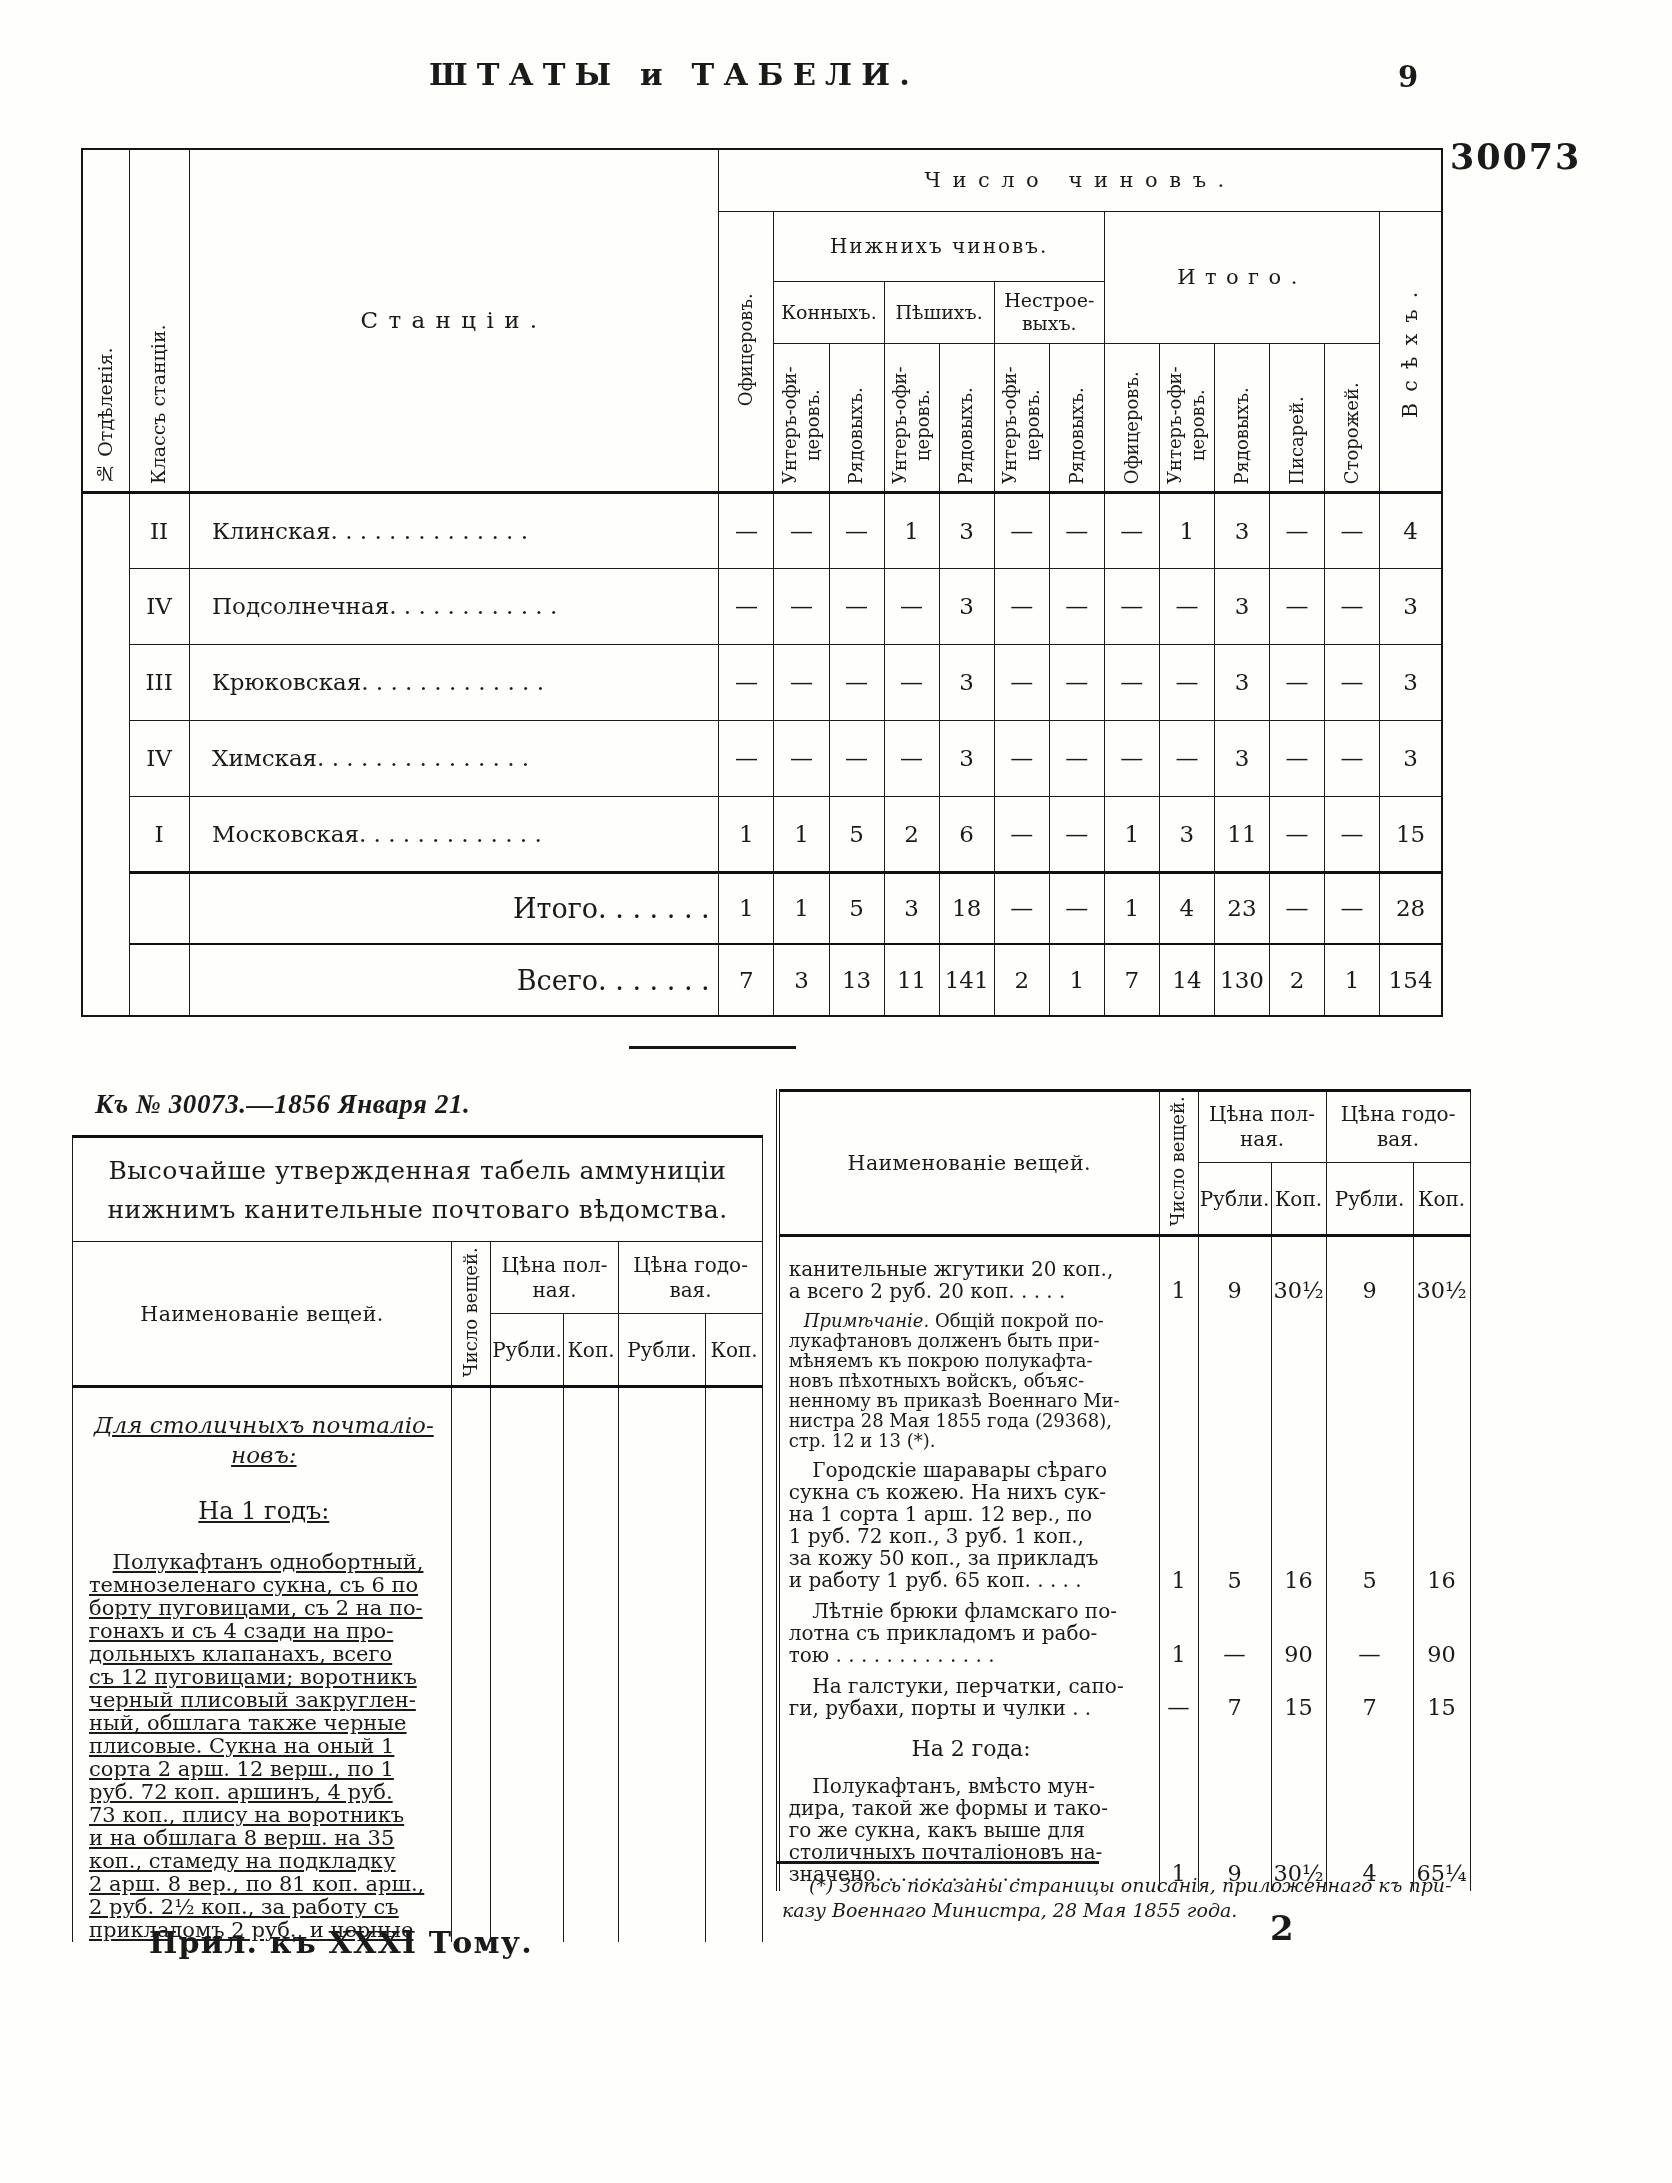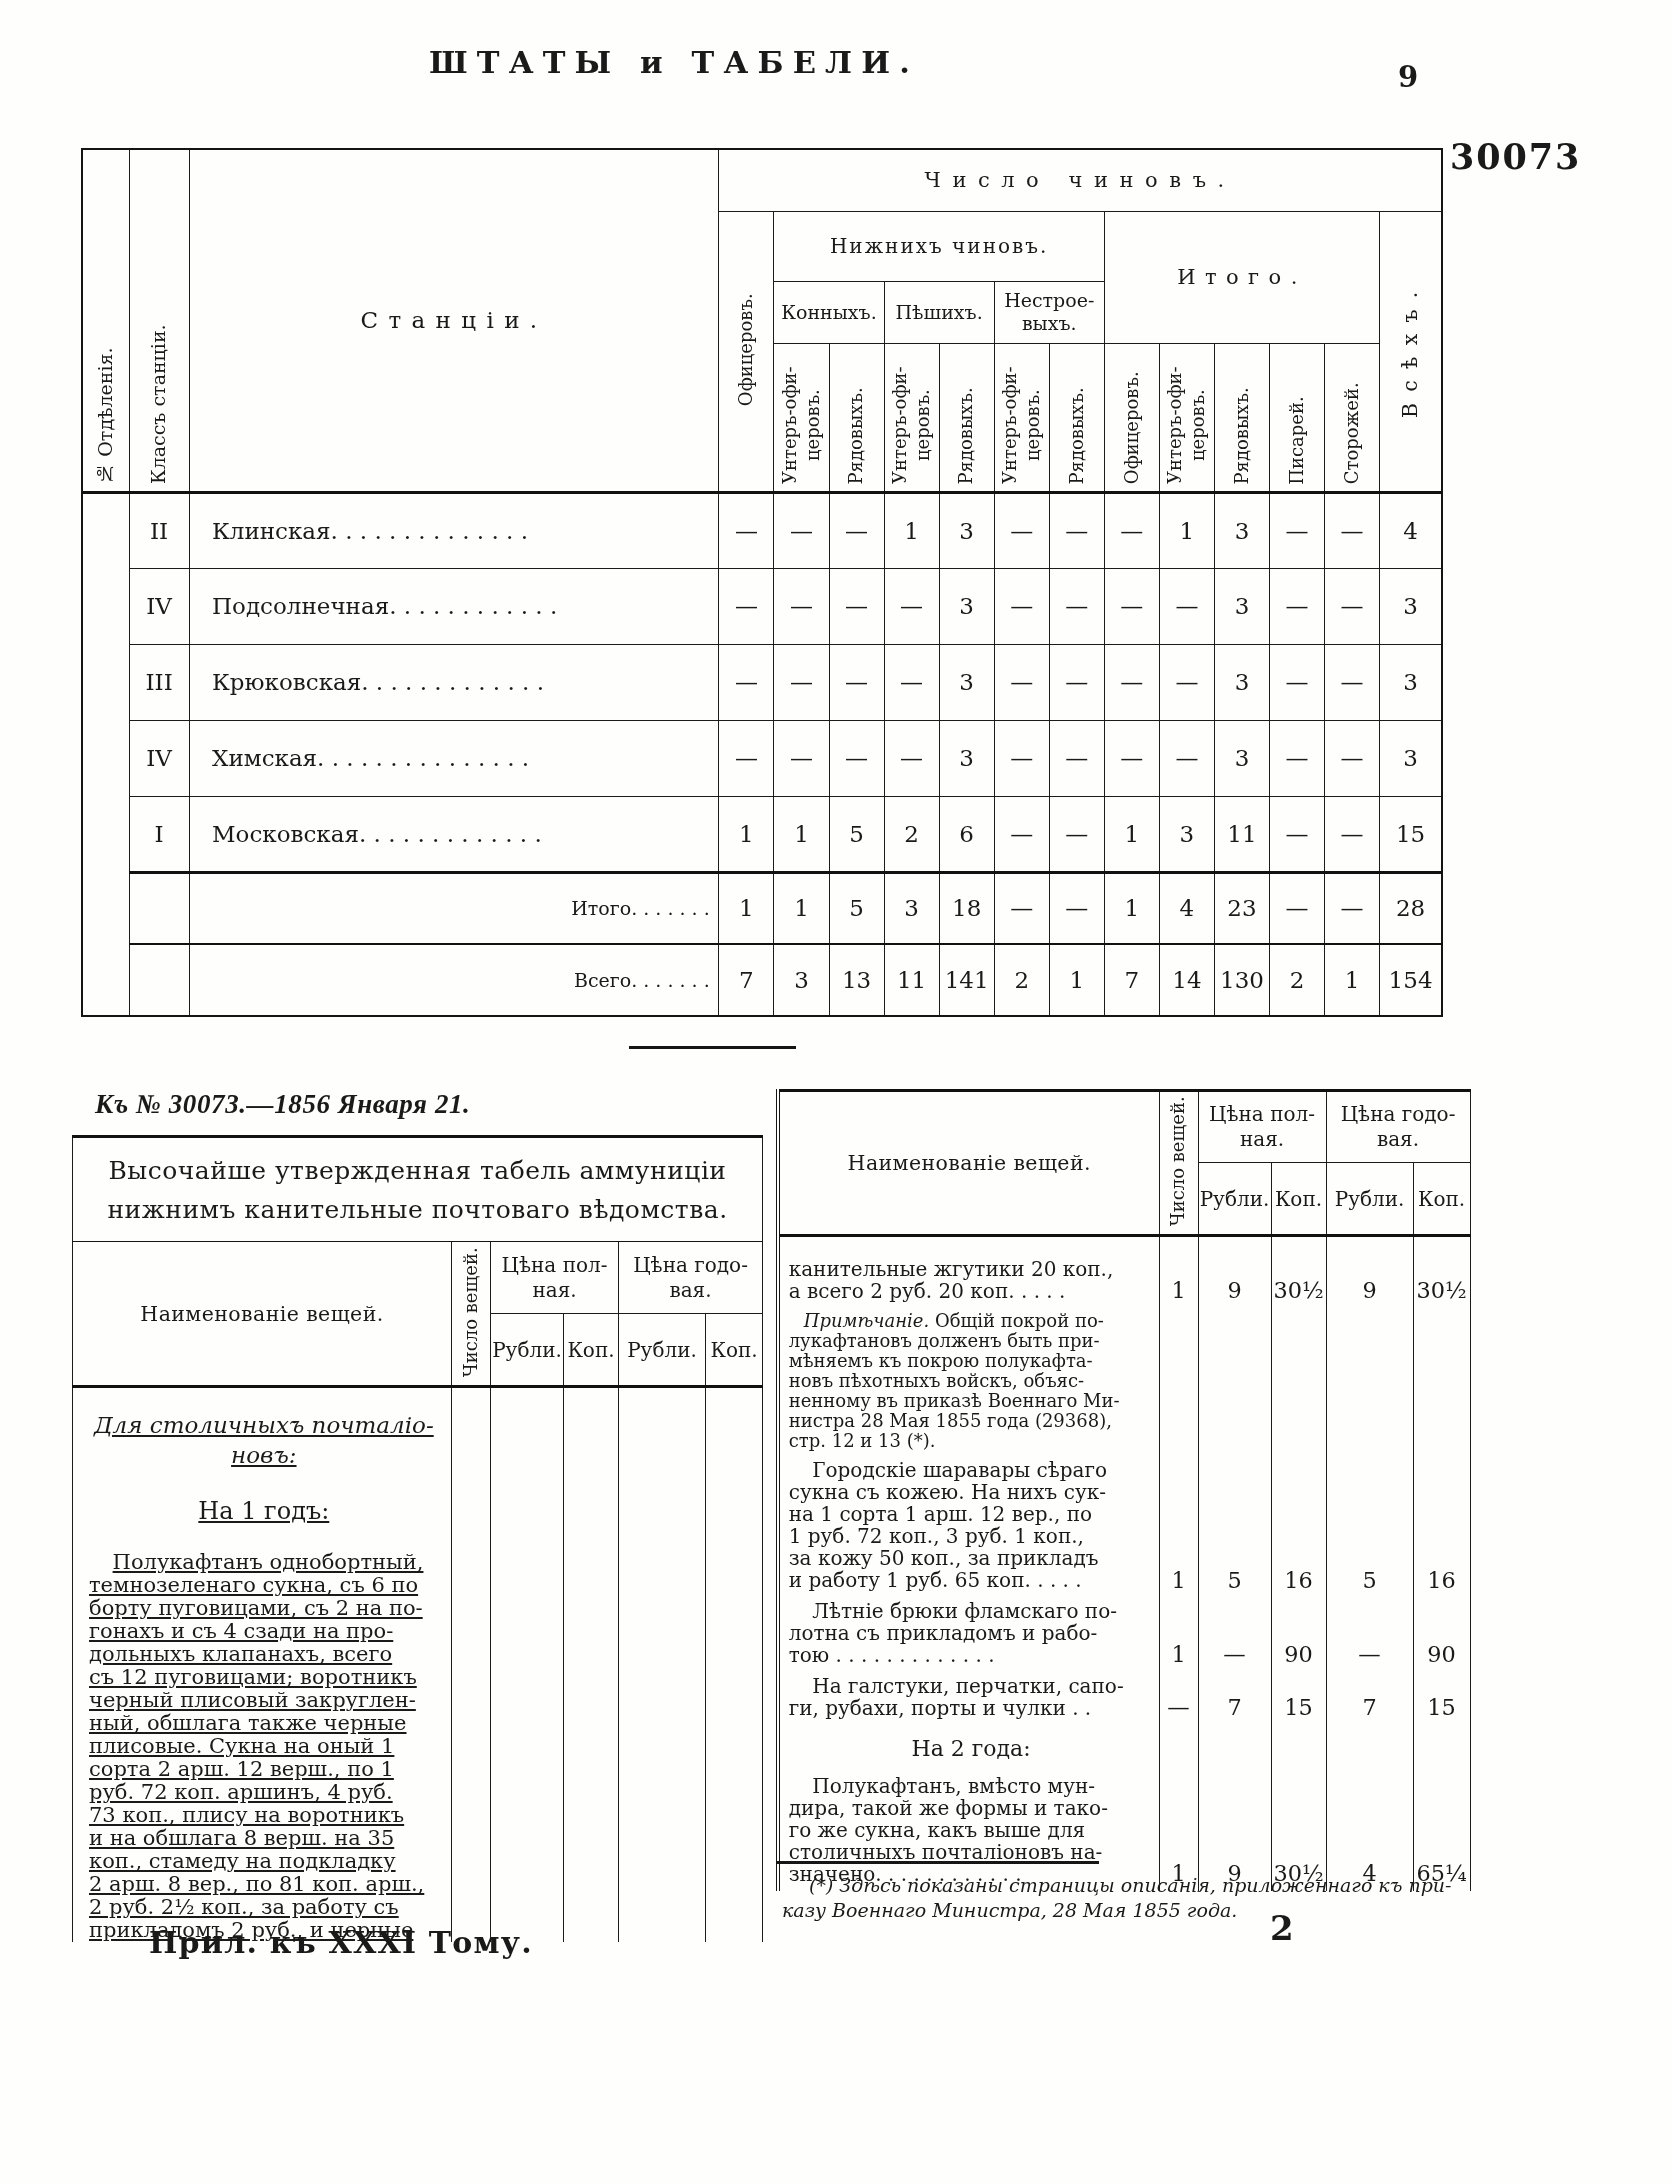--- a/index.html
+++ b/index.html
@@ -1,20 +1,20 @@
 <!DOCTYPE html>
 <html style="font-size:10px"><head>
 <meta charset="utf-8">
 <style>
   html,body{margin:0;padding:0;background:#d8d6d0;}
   .page{position:relative;width:1672px;height:2183px;background:#fefefc;overflow:hidden;
         font-family:"DejaVu Serif","Liberation Serif",serif;color:#1a1a1a;}
 
   
-  .title{position:absolute;left:429px;top:44px;width:485px;text-align:right;
+  .title{position:absolute;left:429px;top:56px;width:485px;text-align:right;
          font-size:30.5px;font-weight:bold;letter-spacing:0.30em;white-space:nowrap;}
   .page-number{position:absolute;left:1398px;top:60px;font-size:29px;font-weight:bold;}
   .doc-number{position:absolute;left:1450px;top:136px;width:155px;font-size:35px;font-weight:bold;letter-spacing:1.9px;}
 
   
   table{border-collapse:collapse;table-layout:fixed;}
   .tt{position:absolute;left:81px;top:148px;width:1362px;border:2.5px solid #141414;}
   .tt td{border:1.2px solid #1b1b1b;padding:0;overflow:hidden;}
   .tt .h1{height:62px}.tt .h2{height:70px}.tt .h3{height:62px}.tt .h4{height:149px}
   .tt tbody tr{height:76px}
@@ -30,21 +30,21 @@
      white-space:pre-line;font-size:18px;line-height:1.25;padding:3.7px 0;}
   .v.big{font-size:19px;}
   .vseh-v{letter-spacing:0.55em;font-size:20.5px;}
   .hb{border-bottom:3.7px solid #111 !important;}
   .tt tbody td{border-bottom:1.9px solid #1b1b1b;font-size:23px;vertical-align:middle;}
   .tt tbody tr.r4 td{border-bottom:3.1px solid #111;}
   .tt tbody tr.t1 td{border-bottom:2.5px solid #111;}
   .nocol{border-bottom:none !important;}
   .klass{text-align:center;font-size:22.4px;}
   .st{font-size:22.4px;text-align:left;padding-left:22.4px !important;white-space:nowrap;}
-  .tt .total-lbl{text-align:right;padding-right:8.7px !important;font-size:19px;white-space:nowrap;}
+  .tt .total-lbl{text-align:right;padding-right:8.7px !important;font-size:27px;white-space:nowrap;}
   .num{text-align:center;}
 
   
   .divider{position:absolute;left:629px;top:1046px;width:167px;height:3.1px;background:#151515;}
 
   
   .ref-heading{position:absolute;left:95px;top:1089px;font-style:italic;font-weight:bold;
                font-size:27px;letter-spacing:0.6px;font-family:Liberation Serif, serif;}
   .bt{width:690px;border-top:3.1px solid #111;border-left:1.9px solid #141414;border-right:1.9px solid #141414;}
   .bt td{border:1.2px solid #1b1b1b;padding:0;}

